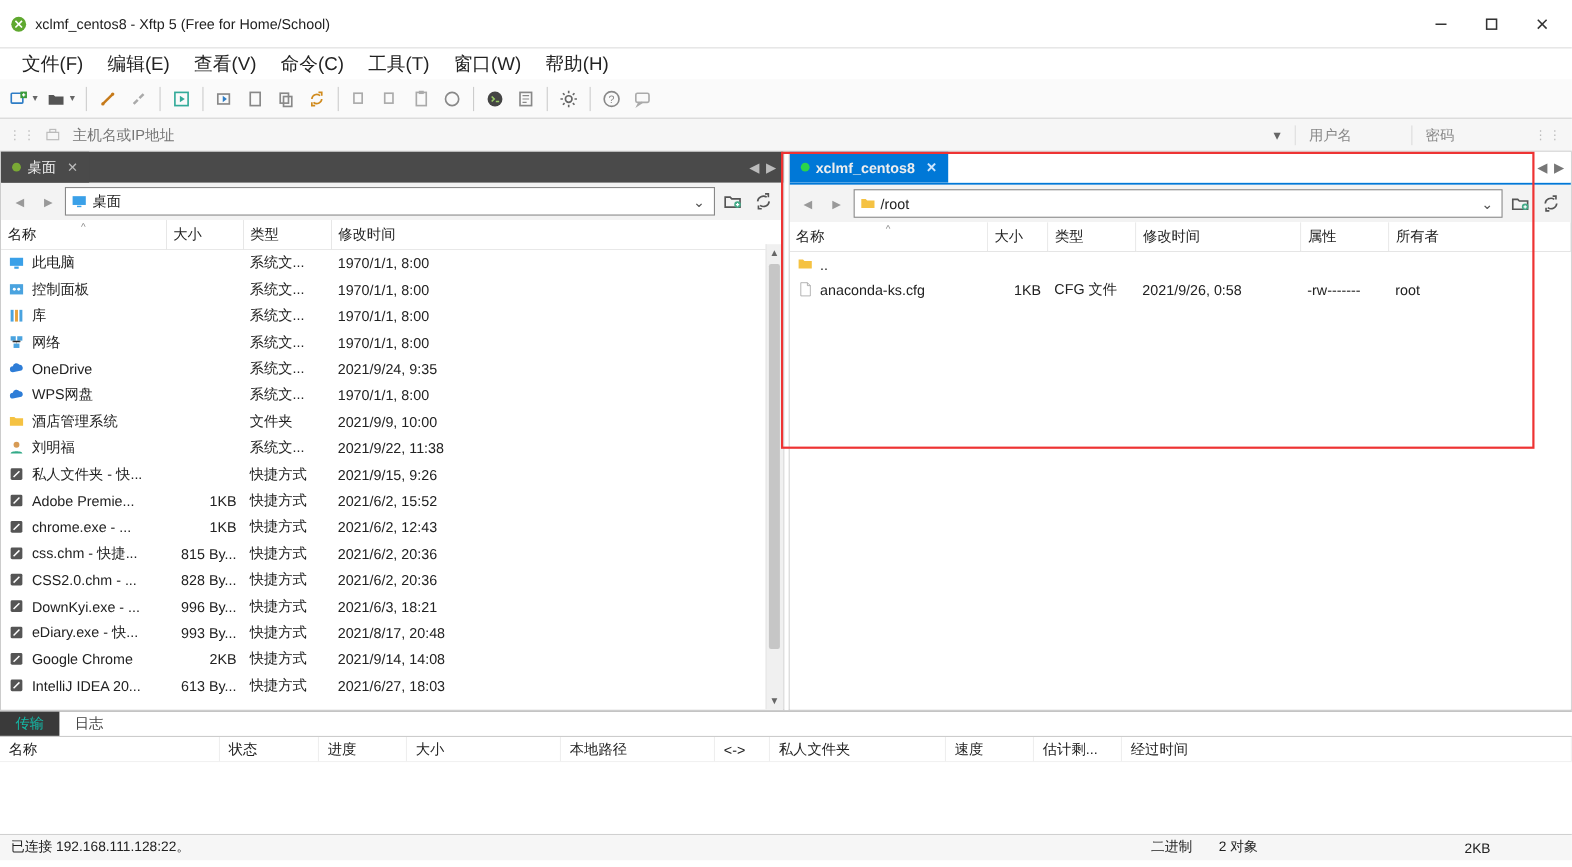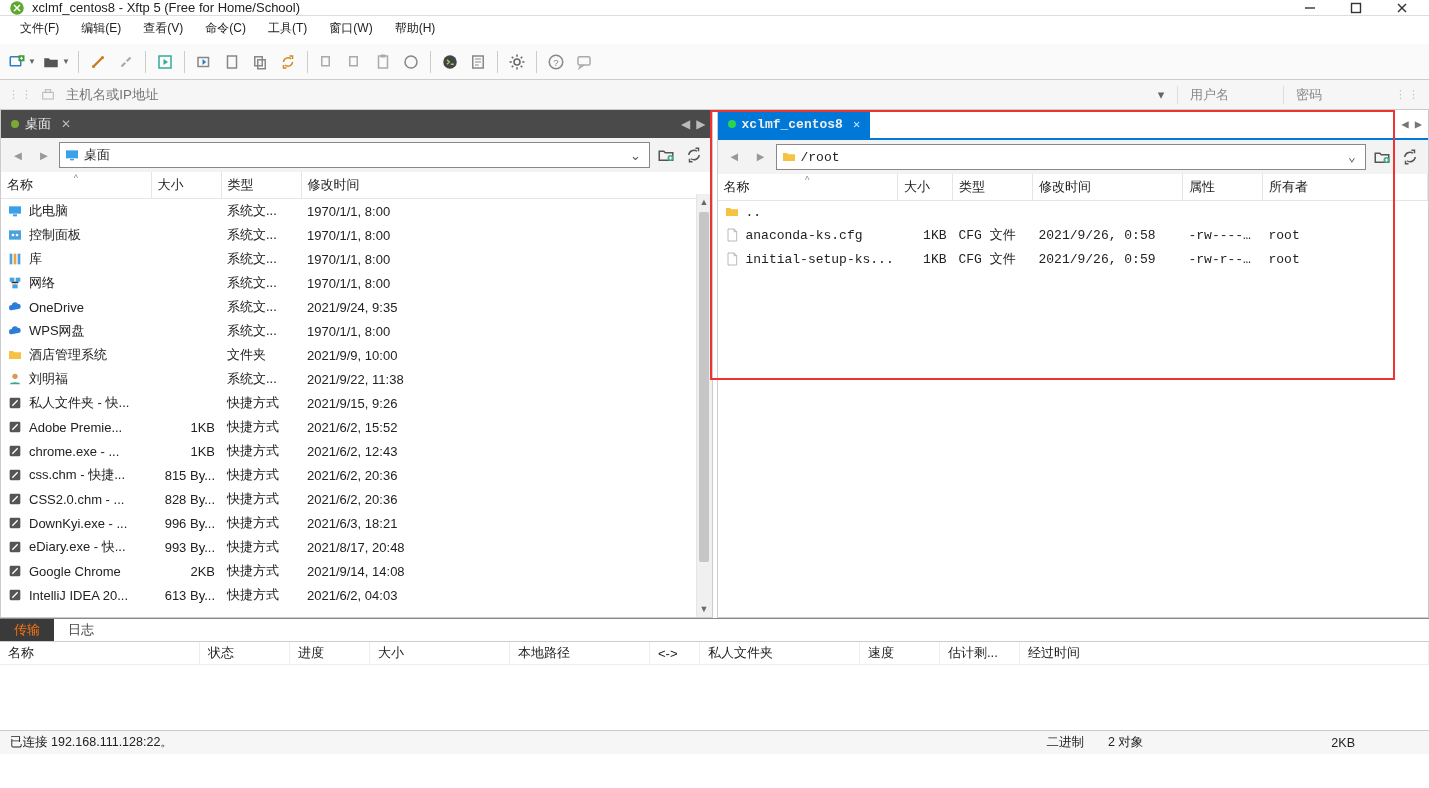--- a/index.html
+++ b/index.html
@@ -7,43 +7,44 @@
     font-family: "Microsoft YaHei", "Segoe UI", Tahoma, sans-serif;
     font-size: 13px;
     color: #222;
     background: #fff;
     width: 1429px;
     height: 788px;
     overflow: hidden;
   }
   
   .title-bar {
-    height: 16px;
+    height: 44px;
     display: flex;
     align-items: center;
     padding: 0 4px 0 8px;
     border-bottom: 1px solid #ddd;
     background: #fff;
   }
   .title-bar .app-icon { width: 18px; height: 18px; margin-right: 6px; }
   .title-bar .title-text { font-size: 13px; flex: 0 0 auto; }
   .title-bar .spacer { flex: 1; }
   .win-btns { display: flex; gap: 0; }
   .win-btn {
     width: 46px; height: 30px;
     display: flex; align-items: center; justify-content: center;
     font-size: 14px;
   }
   
   .menu-bar {
     height: 28px;
     display: flex;
+    align-items: center;
     padding: 0 10px;
     gap: 2px;
-    font-size: 12px;
+    font-size: 17px;
   }
   .menu-item { padding: 4px 10px; }
   
   .toolbar {
     height: 36px;
     display: flex;
     align-items: center;
     padding: 0 6px;
     gap: 2px;
     border-bottom: 1px solid #ccc;
@@ -84,21 +85,21 @@
   .host-drop { width:20px; text-align:center; color:#666; }
   .cred { width:100px; color:#888; border-left:1px solid #ddd; padding-left:12px; }
   .edge-grip { color:#bbb; font-size:11px; padding-left:6px; letter-spacing:2px;}
   
   .panes {
     display: flex;
     height: 508px;
     position: relative;
   }
   .pane { flex: 1; display: flex; flex-direction: column; border: 1px solid #ccc; border-top:none;}
-  .pane + .pane { margin-left: 4px; font-family: Liberation Mono, monospace; }
+  .pane + .pane { margin-left: 4px; }
   
   .red-box {
     position: absolute;
     border: 2px solid #e33;
     pointer-events: none;
     top: 0px;
     left: 710px;
     width: 685px;
     height: 270px;
     z-index: 50;
@@ -214,21 +215,21 @@
     border-top: 1px solid #888;
     height: 112px;
     display:flex;
     flex-direction:column;
   }
   .transfer-tabs {
     display:flex; height:22px;
     background:#fff;
   }
   .ttab { padding:2px 14px; font-size:13px; }
-  .ttab.active { background:#3a3a3a; color:#f97316; }
+  .ttab.active { background:#3a3a3a; color:#14b8a6; }
   .ttab:not(.active) { color:#444; }
   .transfer-headers {
     display:flex; font-size:13px; color:#222;
     border-top:1px solid #ccc; border-bottom:1px solid #eee;
     height:24px; align-items:center;
   }
   .transfer-headers > div { padding:0 8px; border-right:1px solid #eee; height:100%; display:flex; align-items:center;}
   .transfer-body { flex:1; background:#fff; }
   
   .status-bar {
@@ -706,21 +707,21 @@
                 <div class="row-name">
                   <span class="ficon"><svg viewBox="0 0 24 24">
                       <rect x="4" y="4" width="16" height="16" rx="2" fill="#555"></rect>
                       <path d="M8 16l8-8" stroke="#fff" stroke-width="2"></path>
                     </svg></span>
                   <span>IntelliJ IDEA 20...</span>
                 </div>
               </td>
               <td style="text-align:right">613 By...</td>
               <td>快捷方式</td>
-              <td>2021/6/2, 04:03</td>
+              <td>2021/6/27, 18:03</td>
             </tr>
           </tbody>
       </table>
       <div class="file-scrollbar">
         <div class="sbtn">▲</div>
         <div class="thumb" style="height:350px;margin-top:2px"></div>
         <div style="flex:1"></div>
         <div class="sbtn">▼</div>
       </div>
     </div>
@@ -810,36 +811,20 @@
                     </svg></span>
                   <span>anaconda-ks.cfg</span>
                 </div>
               </td>
               <td style="text-align:right">1KB</td>
               <td>CFG 文件</td>
               <td>2021/9/26, 0:58</td>
               <td>-rw-------</td>
               <td>root</td>
             </tr>
-            <tr>
-              <td>
-                <div class="row-name">
-                  <span class="ficon"><svg viewBox="0 0 24 24">
-                      <path d="M6 3h9l4 4v14H6z" fill="#fff" stroke="#999"></path>
-                      <path d="M15 3v4h4" fill="none" stroke="#999"></path>
-                    </svg></span>
-                  <span>initial-setup-ks...</span>
-                </div>
-              </td>
-              <td style="text-align:right">1KB</td>
-              <td>CFG 文件</td>
-              <td>2021/9/26, 0:59</td>
-              <td>-rw-r--r--</td>
-              <td>root</td>
-            </tr>
           </tbody>
       </table>
     </div>
   </div>
 
   <div class="red-box"></div>
 </div>
 
 <div class="transfer">
   <div class="transfer-tabs">

